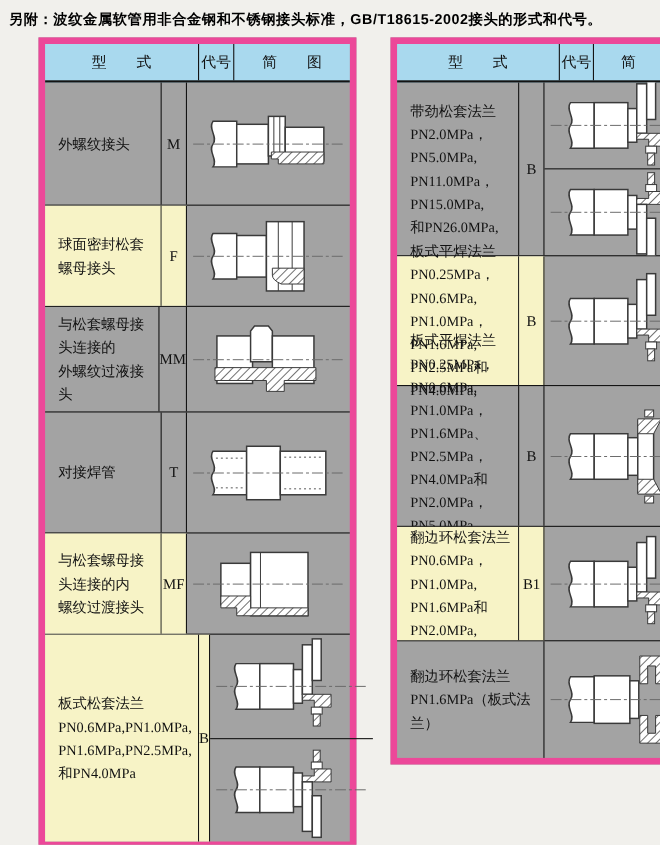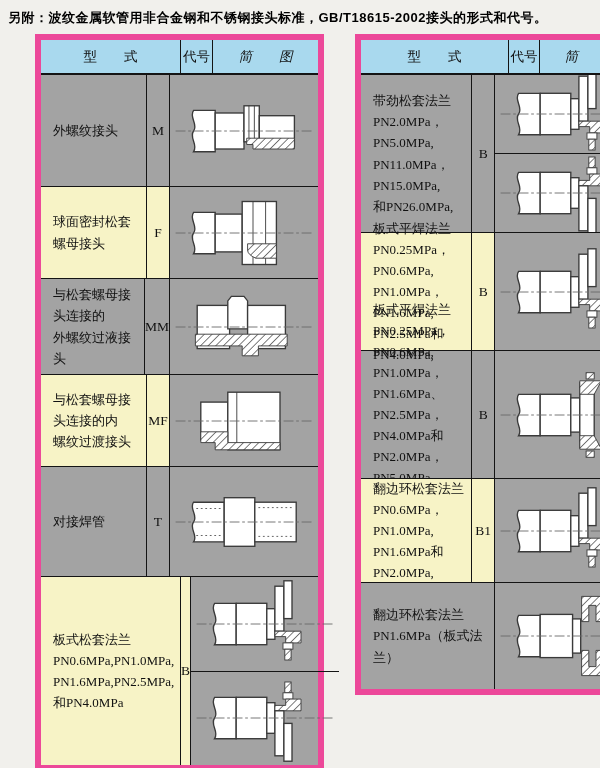--- a/index.html
+++ b/index.html
@@ -39,21 +39,21 @@
   }
   .row{border-bottom:1px solid #141414;}
   .row:last-child{border-bottom:none;}
   .hc,.ct,.cc,.cd{box-sizing:border-box;}
   .hc{
     display:flex;align-items:center;justify-content:center;
     font-size:13.5px;
     font-family:"Liberation Serif","DejaVu Serif",serif;
     border-right:1px solid #141414;
   }
-  .hc:last-child{border-right:none;font-style:italic;}
+  .hc:last-child{border-right:none;}
   .tbl-left .w-type{width:140px;}
   .tbl-left .w-code{width:32px;}
   .tbl-left .w-diag{flex:1;}
   .tbl-right .w-type{width:148px;}
   .tbl-right .w-code{width:31px;}
   .tbl-right .w-diag{flex:1;}
   .ct{
     border-right:1px solid #141414;
     display:flex;flex-direction:column;justify-content:center;
     padding:6px 6px 6px 12px;
@@ -146,48 +146,48 @@
               <rect x="28" y="26" width="36" height="48" stroke="#3a3a3a" stroke-width="1.5" fill="#ffffff" stroke-linejoin="miter"></rect>
               <path d="M66 16h14l4 5v31H62V21z" stroke="#3a3a3a" stroke-width="1.5" fill="#ffffff" stroke-linejoin="miter"></path>
               <rect x="84" y="26" width="42" height="48" stroke="#3a3a3a" stroke-width="1.5" fill="#ffffff" stroke-linejoin="miter"></rect>
               <path d="M26 58h102v13H96v11H78V71H26z" stroke="#3a3a3a" stroke-width="1" fill="url(#hp)"></path>
               <path d="M4 50H156" stroke="#6a6a6a" stroke-width="1" fill="none" stroke-dasharray="11 3 3 3"></path>
             </svg>
           </div>
         </div>
     </div>
 
-    <div class="row" style="height:92px">
-      <div class="ct w-type yl">与松套螺母接头连接的内
-螺纹过渡接头</div>
-      <div class="cc w-code yl">MF</div>
-      <div class="cd w-diag">
-          <div class="dcell diag">
-            <svg viewBox="0 0 160 100" width="148" height="90">
-              <rect x="32" y="29" width="30" height="42" stroke="#3a3a3a" stroke-width="1.5" fill="#ffffff" stroke-linejoin="miter"></rect>
-              <rect x="62" y="18" width="58" height="64" stroke="#3a3a3a" stroke-width="1.5" fill="#ffffff" stroke-linejoin="miter"></rect>
-              <path d="M72 18v64" stroke="#3a3a3a" stroke-width="1" fill="none"></path>
-              <path d="M32 62h30v12h58v8H48v-8H32z" stroke="#3a3a3a" stroke-width="1" fill="url(#hp)"></path>
-              <path d="M4 50H156" stroke="#6a6a6a" stroke-width="1" fill="none" stroke-dasharray="11 3 3 3"></path>
-            </svg>
-          </div>
-        </div>
-    </div>
-
     <div class="row" style="height:110px">
       <div class="ct w-type">对接焊管</div>
       <div class="cc w-code">T</div>
       <div class="cd w-diag">
           <div class="dcell diag">
             <svg viewBox="0 0 160 100" width="148" height="90">
               <path d="M58 28H24c-5.5 7 5.5 15 0 22s5.5 15 0 22h34z" stroke="#3a3a3a" stroke-width="1.5" fill="#ffffff" stroke-linejoin="miter"></path>
               <path d="M27 35h28M27 65h28" stroke="#555" stroke-width="1" stroke-dasharray="2 3" fill="none"></path>
               <rect x="58" y="23" width="34" height="54" stroke="#3a3a3a" stroke-width="1.5" fill="#ffffff" stroke-linejoin="miter"></rect>
               <rect x="92" y="28" width="46" height="44" stroke="#3a3a3a" stroke-width="1.5" fill="#ffffff" stroke-linejoin="miter"></rect>
               <path d="M96 34h38M96 66h38" stroke="#555" stroke-width="1" stroke-dasharray="2 3" fill="none"></path>
+              <path d="M4 50H156" stroke="#6a6a6a" stroke-width="1" fill="none" stroke-dasharray="11 3 3 3"></path>
+            </svg>
+          </div>
+        </div>
+    </div>
+
+    <div class="row" style="height:92px">
+      <div class="ct w-type yl">与松套螺母接头连接的内
+螺纹过渡接头</div>
+      <div class="cc w-code yl">MF</div>
+      <div class="cd w-diag">
+          <div class="dcell diag">
+            <svg viewBox="0 0 160 100" width="148" height="90">
+              <rect x="32" y="29" width="30" height="42" stroke="#3a3a3a" stroke-width="1.5" fill="#ffffff" stroke-linejoin="miter"></rect>
+              <rect x="62" y="18" width="58" height="64" stroke="#3a3a3a" stroke-width="1.5" fill="#ffffff" stroke-linejoin="miter"></rect>
+              <path d="M72 18v64" stroke="#3a3a3a" stroke-width="1" fill="none"></path>
+              <path d="M32 62h30v12h58v8H48v-8H32z" stroke="#3a3a3a" stroke-width="1" fill="url(#hp)"></path>
               <path d="M4 50H156" stroke="#6a6a6a" stroke-width="1" fill="none" stroke-dasharray="11 3 3 3"></path>
             </svg>
           </div>
         </div>
     </div>
 
     <div class="row" style="height:188px">
       <div class="ct w-type yl">板式松套法兰
 PN0.6MPa,PN1.0MPa,
 PN1.6MPa,PN2.5MPa,

